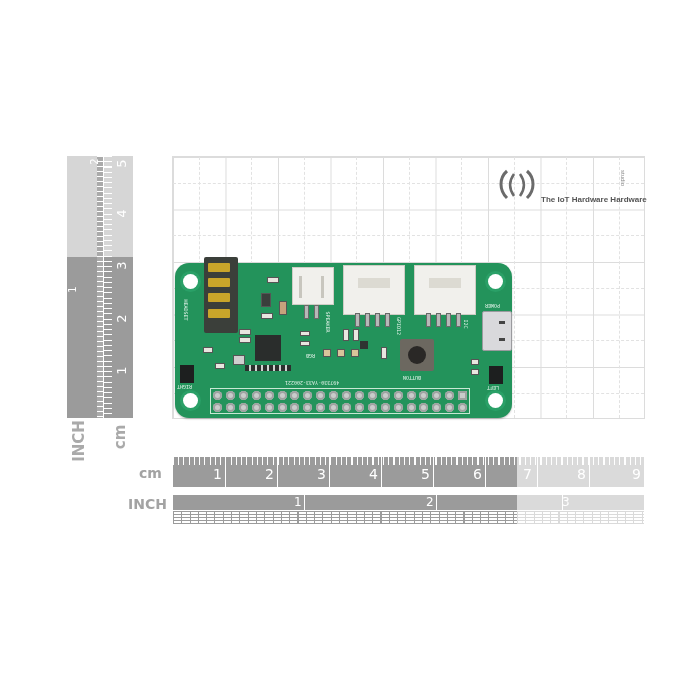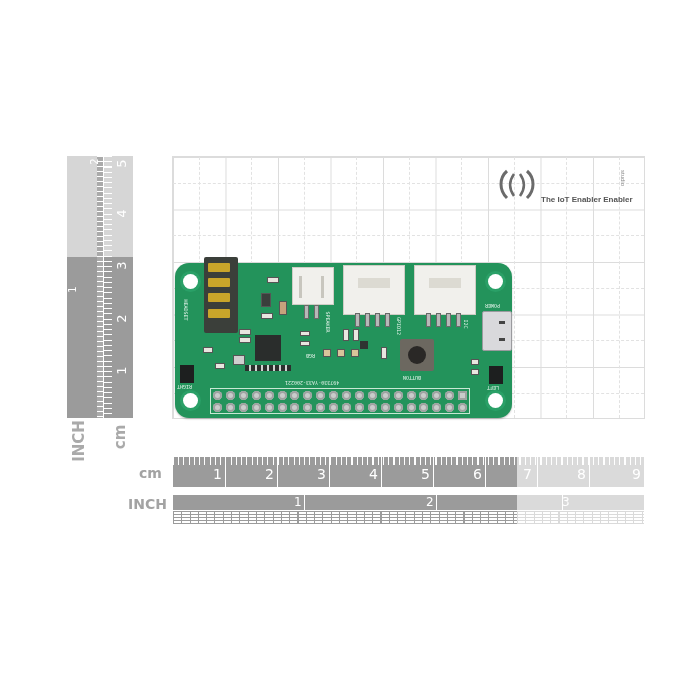--- a/index.html
+++ b/index.html
@@ -100,21 +100,21 @@
 </div>
 
 <div class="abs logo">
   <svg class="logo-mark" viewBox="0 0 38 32">
     <path d="M9 3 C1 10 1 22 9 30" stroke="#6b6b6b" stroke-width="3" fill="none"></path>
     <path d="M29 3 C37 10 37 22 29 30" stroke="#6b6b6b" stroke-width="3" fill="none"></path>
     <path d="M16 6 C11 13 11 21 16 28" stroke="#6b6b6b" stroke-width="2.5" fill="none"></path>
     <path d="M22 6 C27 13 27 21 22 28" stroke="#6b6b6b" stroke-width="2.5" fill="none"></path>
   </svg>
   <span class="logo-studio">studio</span>
-  <span class="logo-tag">The IoT Enabler Enabler</span>
+  <span class="logo-tag">The IoT Hardware Hardware</span>
 </div>
 
 <div class="abs vruler">
   <div class="vr-inch-light"></div>
   <div class="vr-inch-dark"></div>
   <div class="vr-scale"></div>
   <div class="vr-cm-light"></div>
   <div class="vr-cm-dark"></div>
   <div class="vr-ticks"></div>
   <span class="vr-num small" style="left:24px;top:0px;">2</span>

